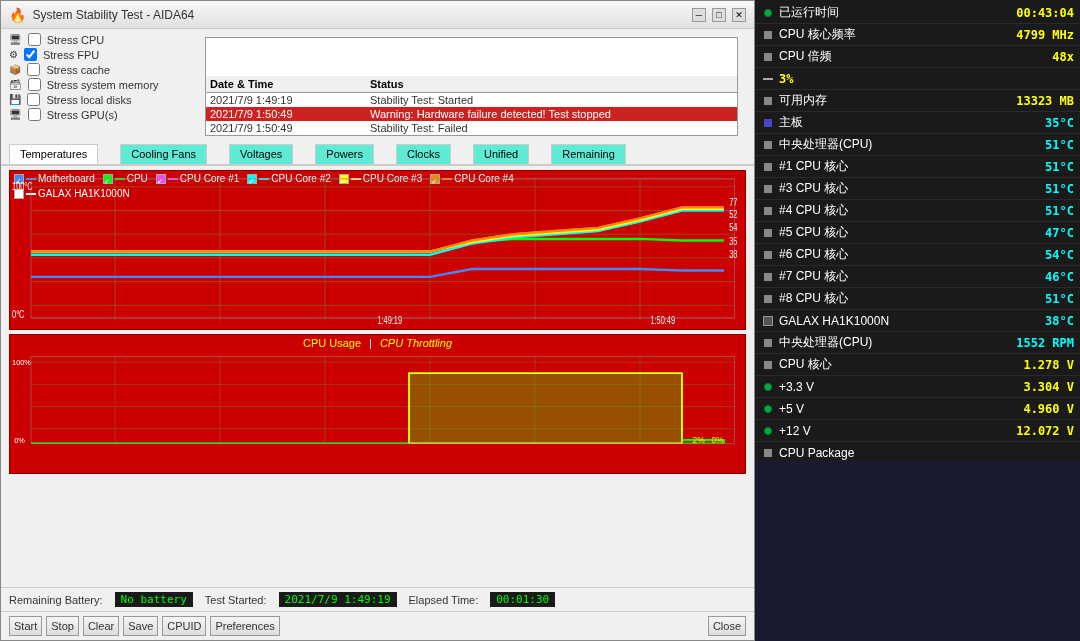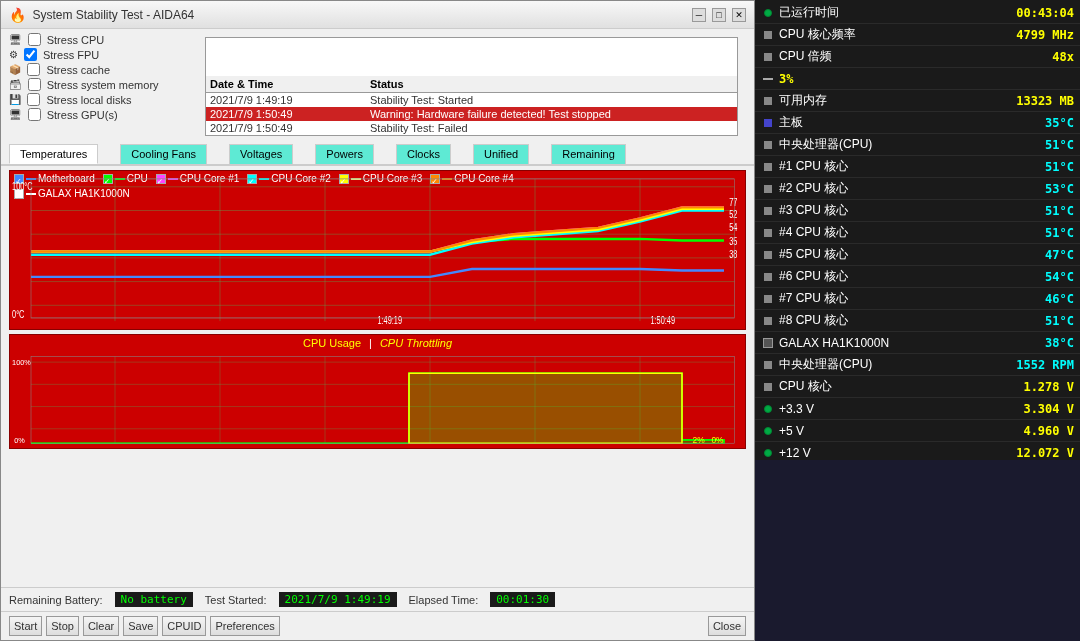--- a/index.html
+++ b/index.html
@@ -136,21 +136,21 @@
       overflow: hidden;
     }
 
     .chart-container {
       background: #cc0000;
       border: 1px solid #880000;
       position: relative;
       overflow: hidden;
     }
     .chart-top { height: 160px; }
-    .chart-bottom { height: 115px; }
+    .chart-bottom { height: 140px; }
 
     .chart-legend {
       display: flex;
       align-items: center;
       gap: 8px;
       padding: 2px 4px;
       font-size: 10px;
       color: white;
       flex-wrap: wrap;
       border-radius: 7px;
@@ -551,27 +551,20 @@
       <div class="stat-icon">
         <div style="width:8px;height:8px;background:#888;"></div>
       </div>
       <span class="stat-name">#1 CPU 核心</span>
       <span class="stat-value val-cyan">51°C</span>
     </div>
     <div class="stat-row">
       <div class="stat-icon">
         <div style="width:8px;height:8px;background:#888;"></div>
       </div>
-      <span class="stat-name">#2 CPU 核心</span>
-      <span class="stat-value val-cyan">53°C</span>
-    </div>
-    <div class="stat-row">
-      <div class="stat-icon">
-        <div style="width:8px;height:8px;background:#888;"></div>
-      </div>
       <span class="stat-name">#3 CPU 核心</span>
       <span class="stat-value val-cyan">51°C</span>
     </div>
     <div class="stat-row">
       <div class="stat-icon">
         <div style="width:8px;height:8px;background:#888;"></div>
       </div>
       <span class="stat-name">#4 CPU 核心</span>
       <span class="stat-value val-cyan">51°C</span>
     </div>

